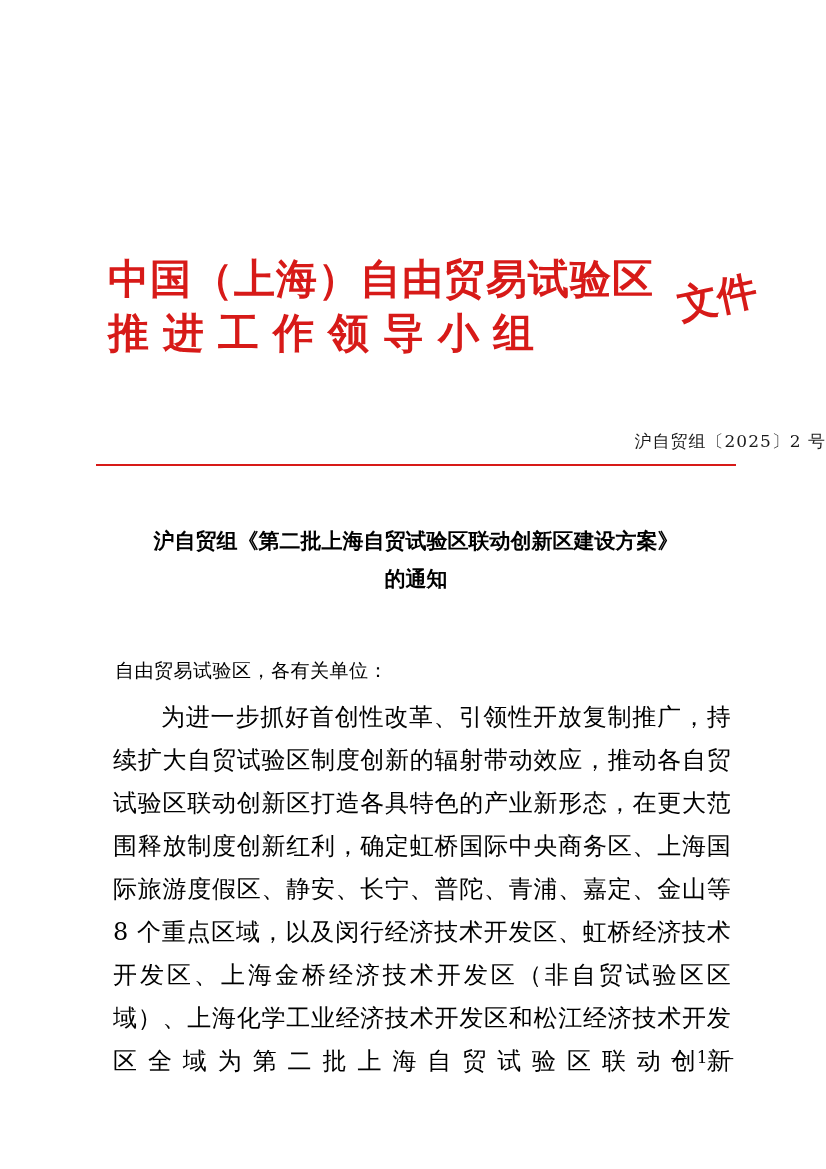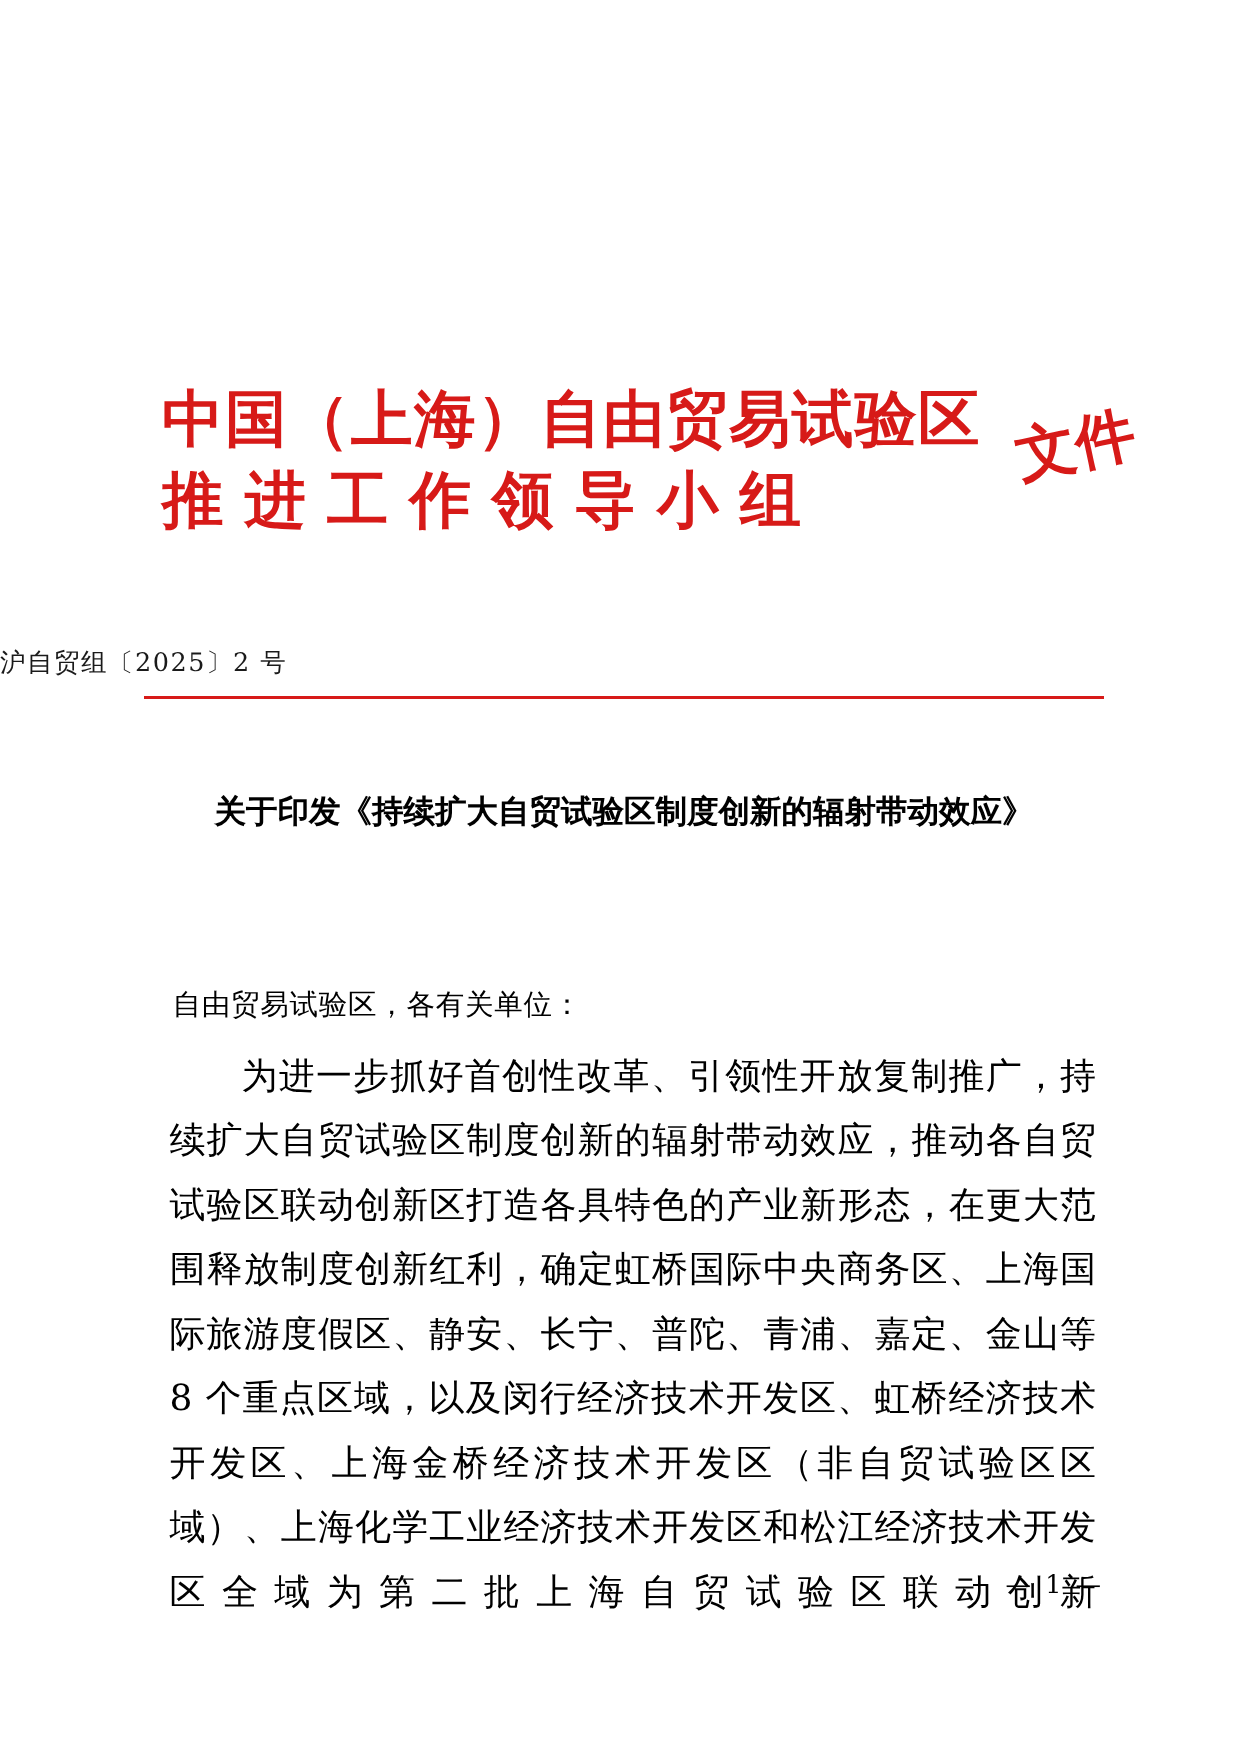--- a/index.html
+++ b/index.html
@@ -67,21 +67,21 @@
     transform-origin: left top;
     white-space: nowrap;
   }
 
   
   .doc-number {
     position: absolute;
     left: 0;
     top: 430px;
     width: 826px;
-    text-align: left;
+    text-align: right;
     font-family: "DejaVu Serif", serif;
     font-size: 17px;
     letter-spacing: 1px;
     color: #1a1a1a;
   }
 
   
   .red-rule {
     position: absolute;
     left: 96px;
@@ -161,21 +161,22 @@
     <div class="masthead-line l2">推进工作领导小组</div>
     <div class="masthead-line l1">中国（上海）自由贸易试验区</div>
     <div class="masthead-wen">文件</div>
   </div>
 
   <div class="doc-number">沪自贸组〔2025〕2 号</div>
 
   <div class="red-rule"></div>
 
   <div class="doc-title">
-    <span class="t1">关于印发《持续扩大自贸试验区制度创新的辐射带动效应》</span>
+    <span class="t1">沪自贸组《第二批上海自贸试验区联动创新区建设方案》</span>
+    <span class="t2">的通知</span>
   </div>
 
   <div class="salutation">自由贸易试验区，各有关单位：</div>
 
   <div class="body-text">
     <p>为进一步抓好首创性改革、引领性开放复制推广，持续扩大自贸试验区制度创新的辐射带动效应，推动各自贸试验区联动创新区打造各具特色的产业新形态，在更大范围释放制度创新红利，确定虹桥国际中央商务区、上海国际旅游度假区、静安、长宁、普陀、青浦、嘉定、金山等 8 个重点区域，以及闵行经济技术开发区、虹桥经济技术开发区、上海金桥经济技术开发区（非自贸试验区区域）、上海化学工业经济技术开发区和松江经济技术开发区全域为第二批上海自贸试验区联动创新</p>
   </div>
 
   <div class="page-number">— 1 —</div>
 

